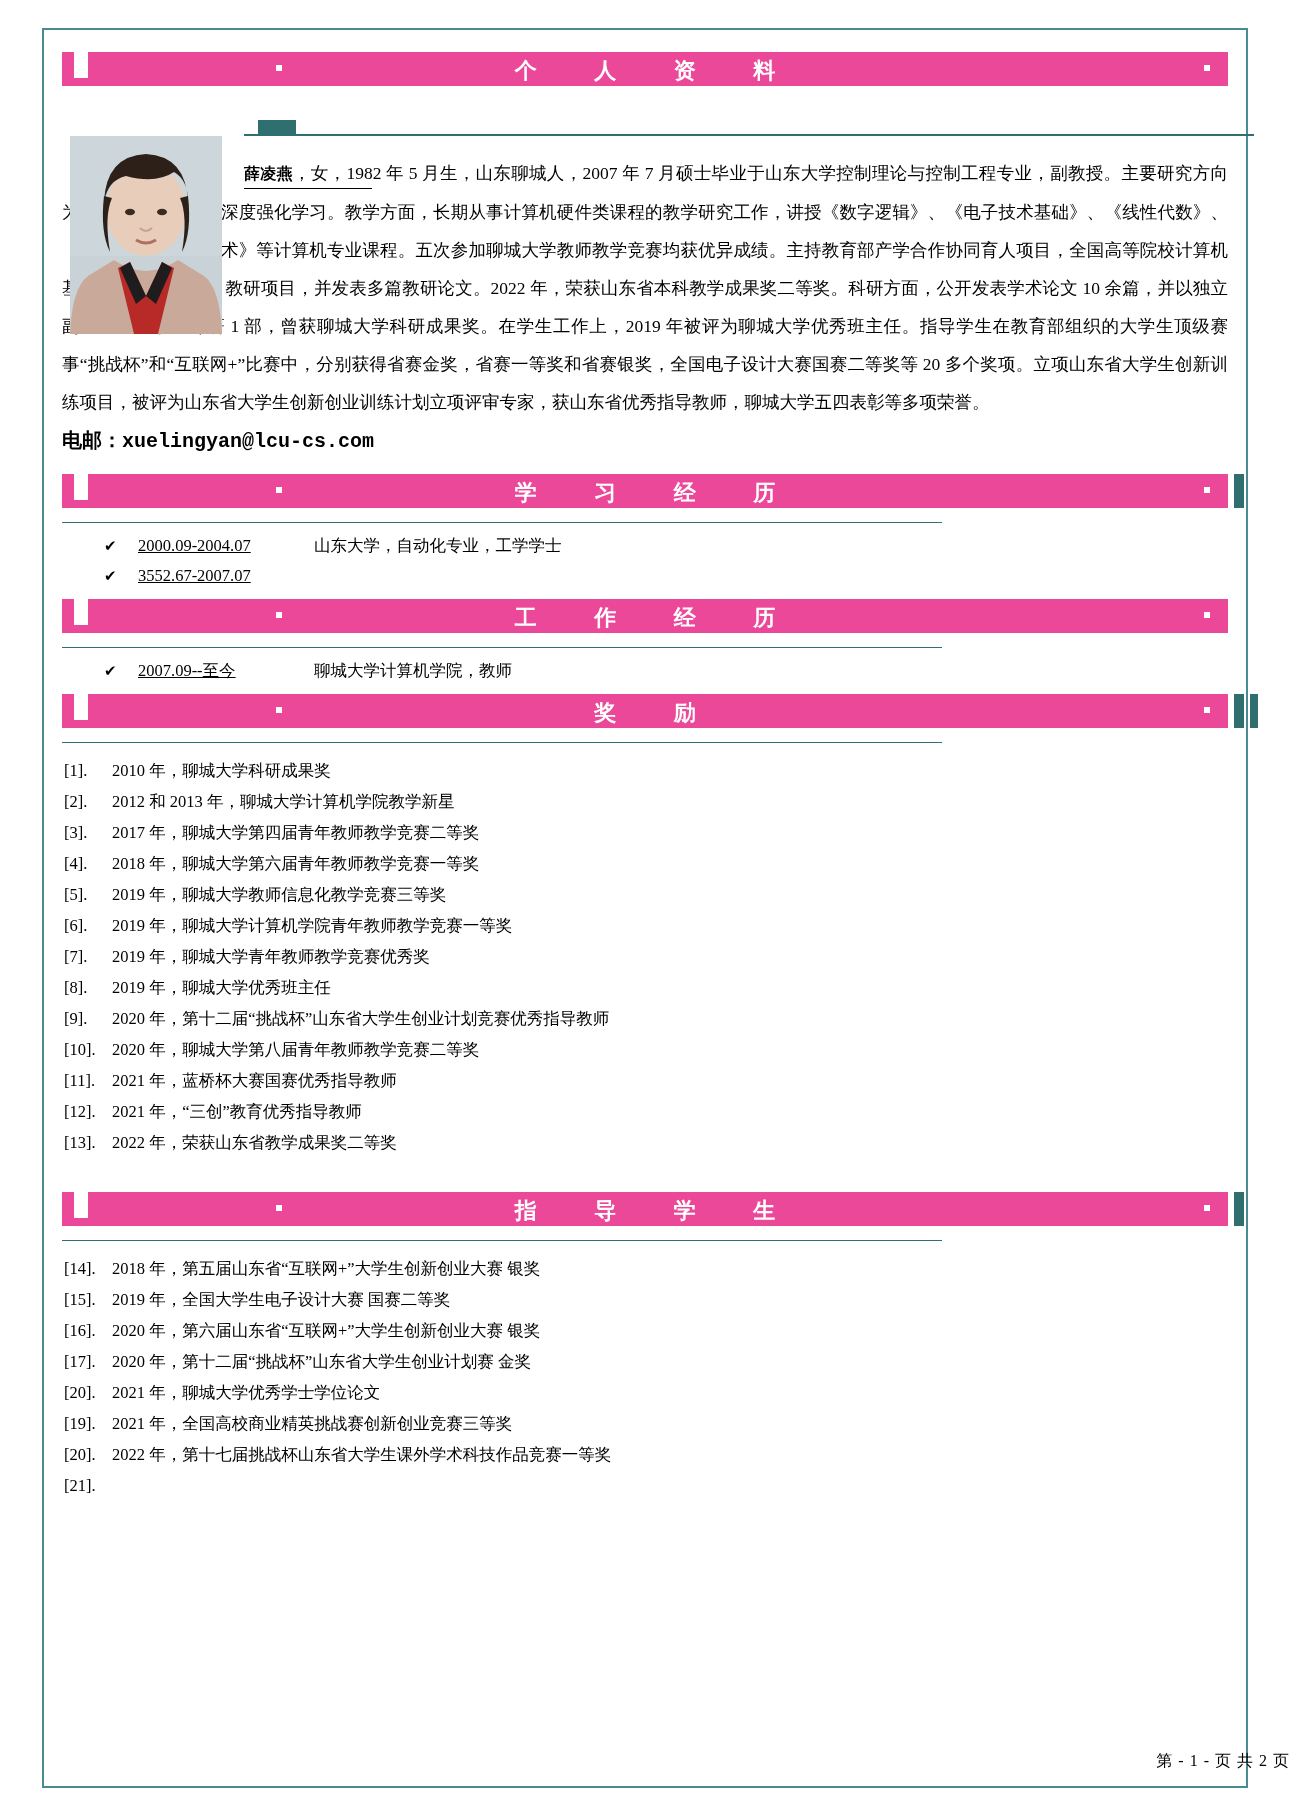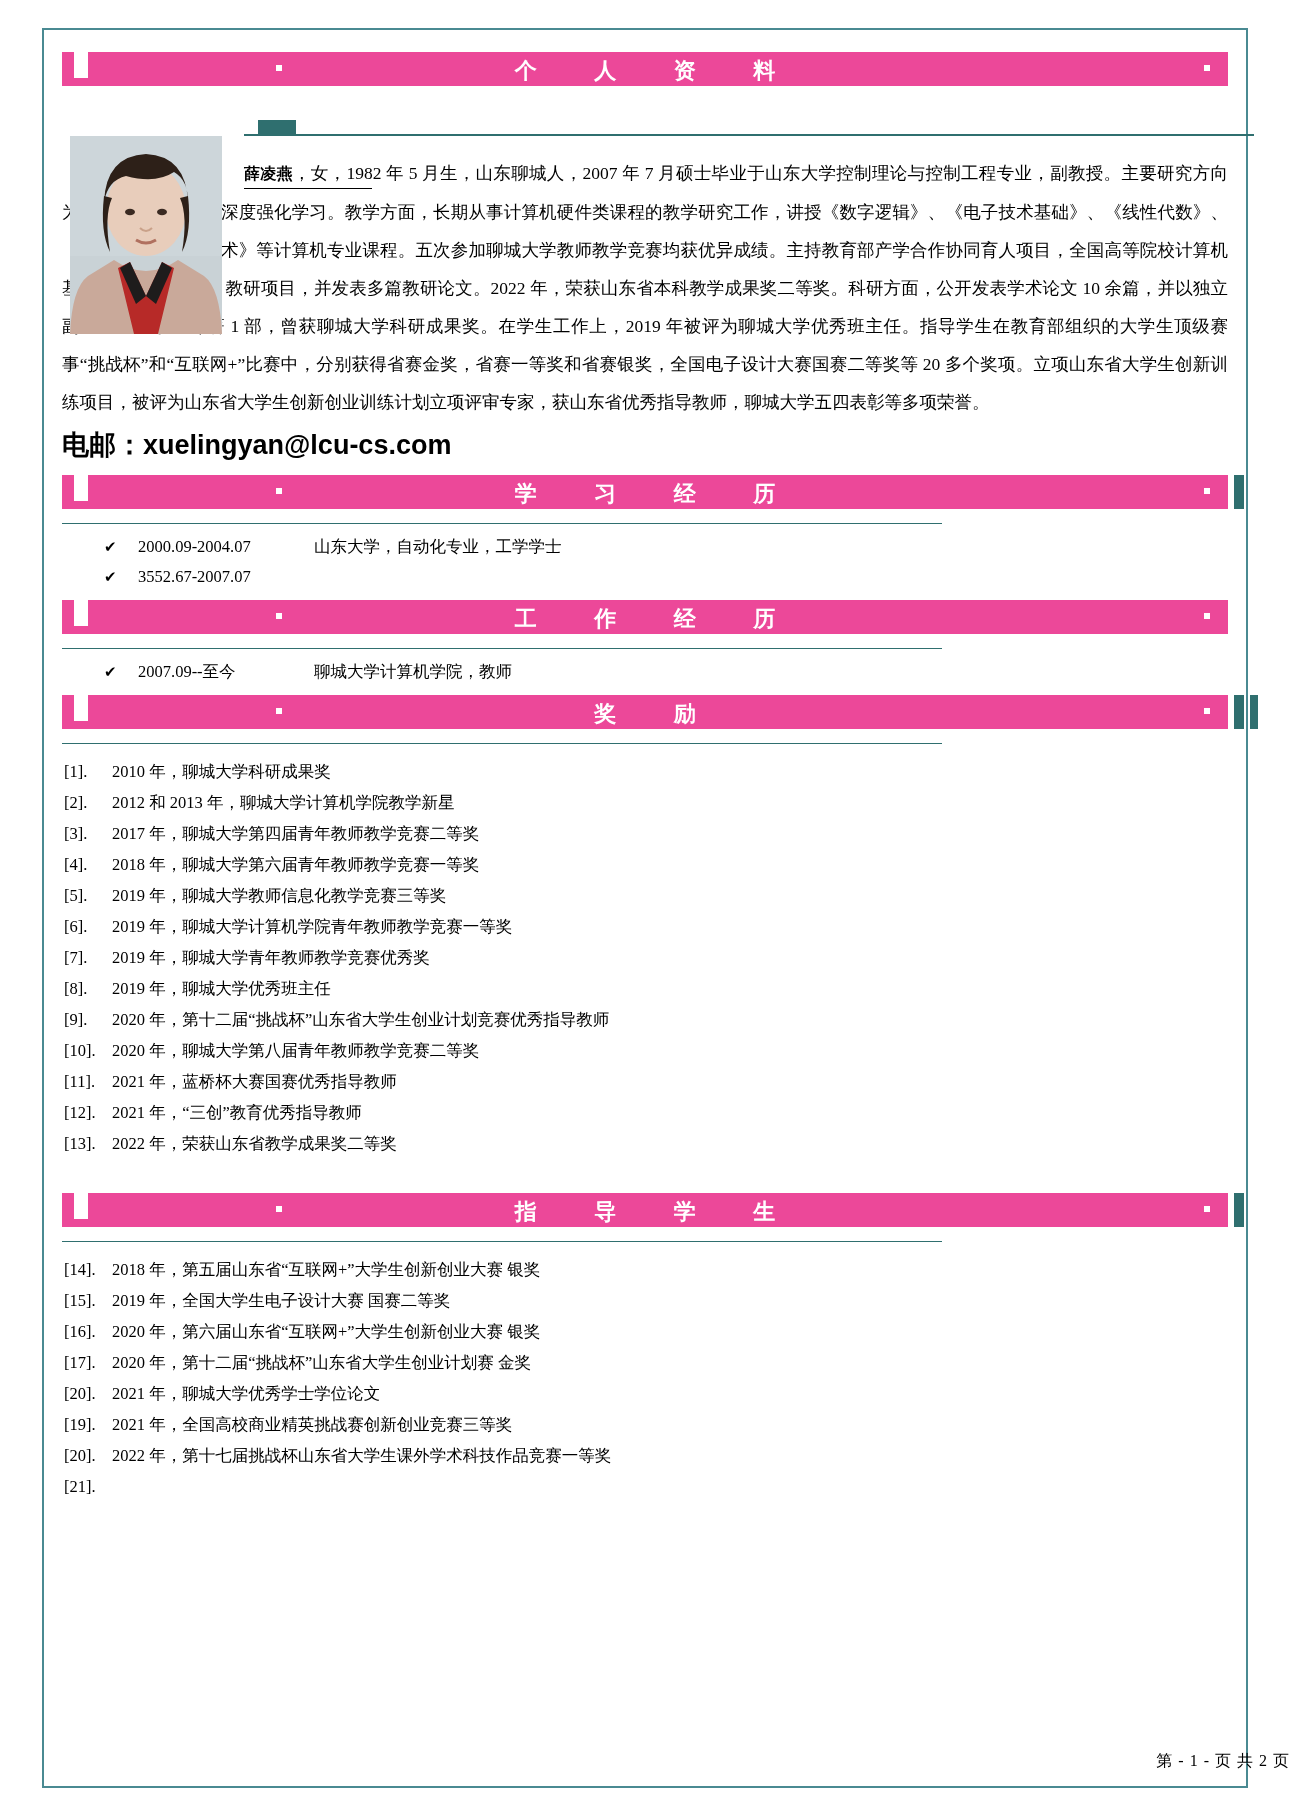--- a/index.html
+++ b/index.html
@@ -145,43 +145,44 @@
     padding-top: 58px;
   }
   .bio-first {
     padding-left: 182px;
   }
   .name {
     font-weight: bold;
     font-size: 16px;
   }
   .email {
-    font-size: 27px;
+    font-size: 20px;
     font-weight: bold;
-    margin: 6px 0 12px 0;
-    font-family: Liberation Sans, sans-serif;
+    margin: 6px 0 20px 0;
+    font-family: Liberation Mono, monospace;
   }
 
   
   .entry {
     display: flex;
     align-items: baseline;
     font-size: 16.5px;
     line-height: 30px;
     padding-left: 42px;
   }
   .entry .tick {
     width: 34px;
     flex: 0 0 34px;
     font-size: 15px;
     color: #000;
   }
   .entry .date {
     width: 176px;
     flex: 0 0 176px;
+    text-decoration: underline;
   }
   .entry .desc { flex: 1 1 auto; }
 
   
   .numlist {
     margin: 12px 0 0 0;
     padding: 0;
     list-style: none;
   }
   .numlist li {

